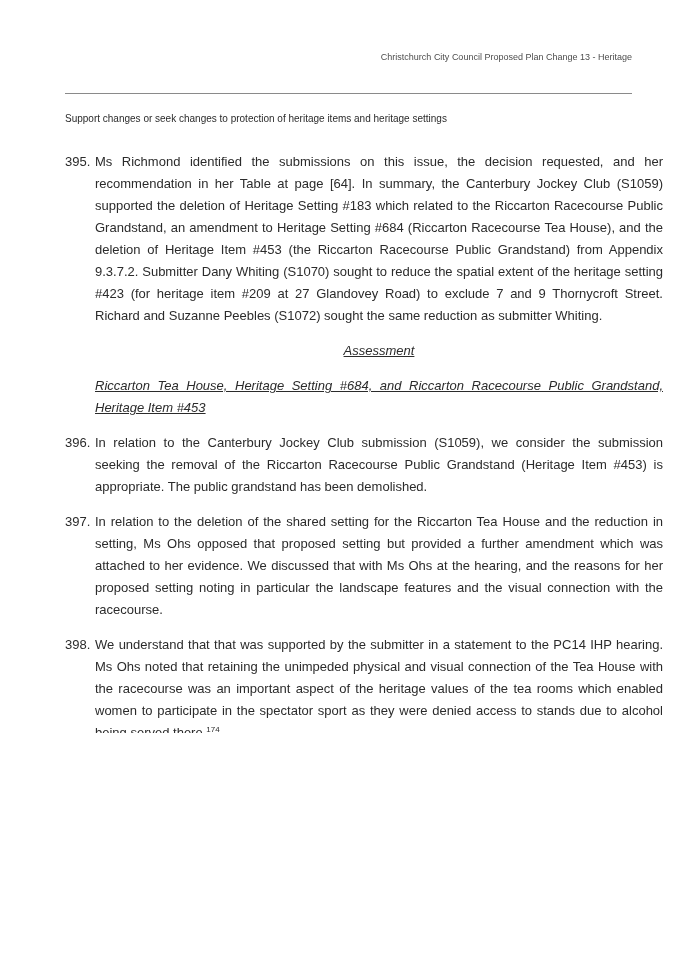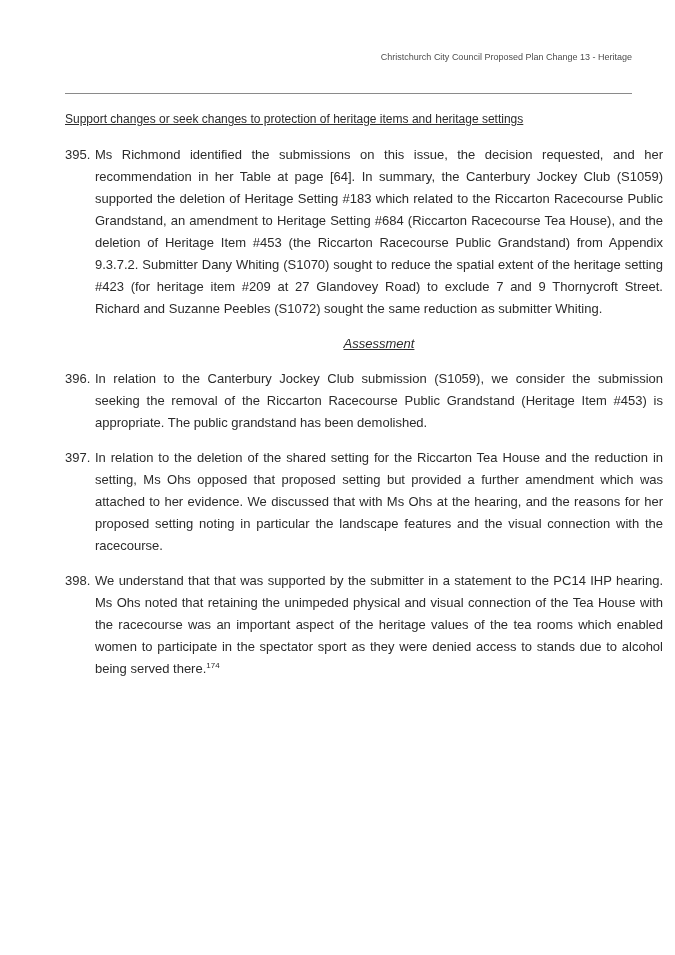--- a/index.html
+++ b/index.html
@@ -26,23 +26,22 @@
   .hdr-rule {
     position: absolute; top: 93px; left: 65px; width: 567px;
     border-top: 1.5px solid #8a8a8a;
   }
   
   .content {
     position: absolute; top: 108px; left: 65px; width: 598px;
     font-size: 13px; line-height: 22px;
   }
   .section-heading {
-    font-size: 12px; font-weight: normal;
-    text-decoration: underline;
-    margin: 0 0 14px 0;
+    font-size: 10px; font-weight: normal;
+    margin: 0 0 21px 0;
   }
   .para { display: flex; margin: 0 0 13px 0; }
   .para-num { flex: 0 0 30px; width: 30px; }
   .para-text { flex: 1; text-align: justify; }
   .sub-heading {
     font-size: 13px; font-weight: normal; font-style: italic;
     text-decoration: underline;
     margin: 0 0 13px 30px;
     text-align: center;
   }
@@ -77,20 +76,21 @@
 
     <h1 class="section-heading">Support changes or seek changes to protection of heritage items and heritage settings</h1>
 
     <div class="para">
       <div class="para-num">395.</div>
       <div class="para-text">Ms Richmond identified the submissions on this issue, the decision requested, and her recommendation in her Table at page [64].  In summary, the Canterbury Jockey Club (S1059) supported the deletion of Heritage Setting #183 which related to the Riccarton Racecourse Public Grandstand, an amendment to Heritage Setting #684 (Riccarton Racecourse Tea House), and the deletion of Heritage Item #453 (the Riccarton Racecourse Public Grandstand) from Appendix 9.3.7.2.  Submitter Dany Whiting (S1070) sought to reduce the spatial extent of the heritage setting #423 (for heritage item #209 at 27 Glandovey Road) to exclude 7 and 9 Thornycroft Street.  Richard and Suzanne Peebles (S1072) sought the same reduction as submitter Whiting.</div>
     </div>
 
     <h2 class="sub-heading">Assessment</h2>
 
+    <h2 class="sub-heading justify">Riccarton Tea House, Heritage Setting #684, and Riccarton Racecourse Public Grandstand, Heritage Item #453</h2>
 
     <div class="para">
       <div class="para-num">396.</div>
       <div class="para-text">In relation to the Canterbury Jockey Club submission (S1059), we consider the submission seeking the removal of the Riccarton Racecourse Public Grandstand (Heritage Item #453) is appropriate.  The public grandstand has been demolished.</div>
     </div>
 
     <div class="para">
       <div class="para-num">397.</div>
       <div class="para-text">In relation to the deletion of the shared setting for the Riccarton Tea House and the reduction in setting, Ms Ohs opposed that proposed setting but provided a further amendment which was attached to her evidence.  We discussed that with Ms Ohs at the hearing, and the reasons for her proposed setting noting in particular the landscape features and the visual connection with the racecourse.</div>
     </div>

